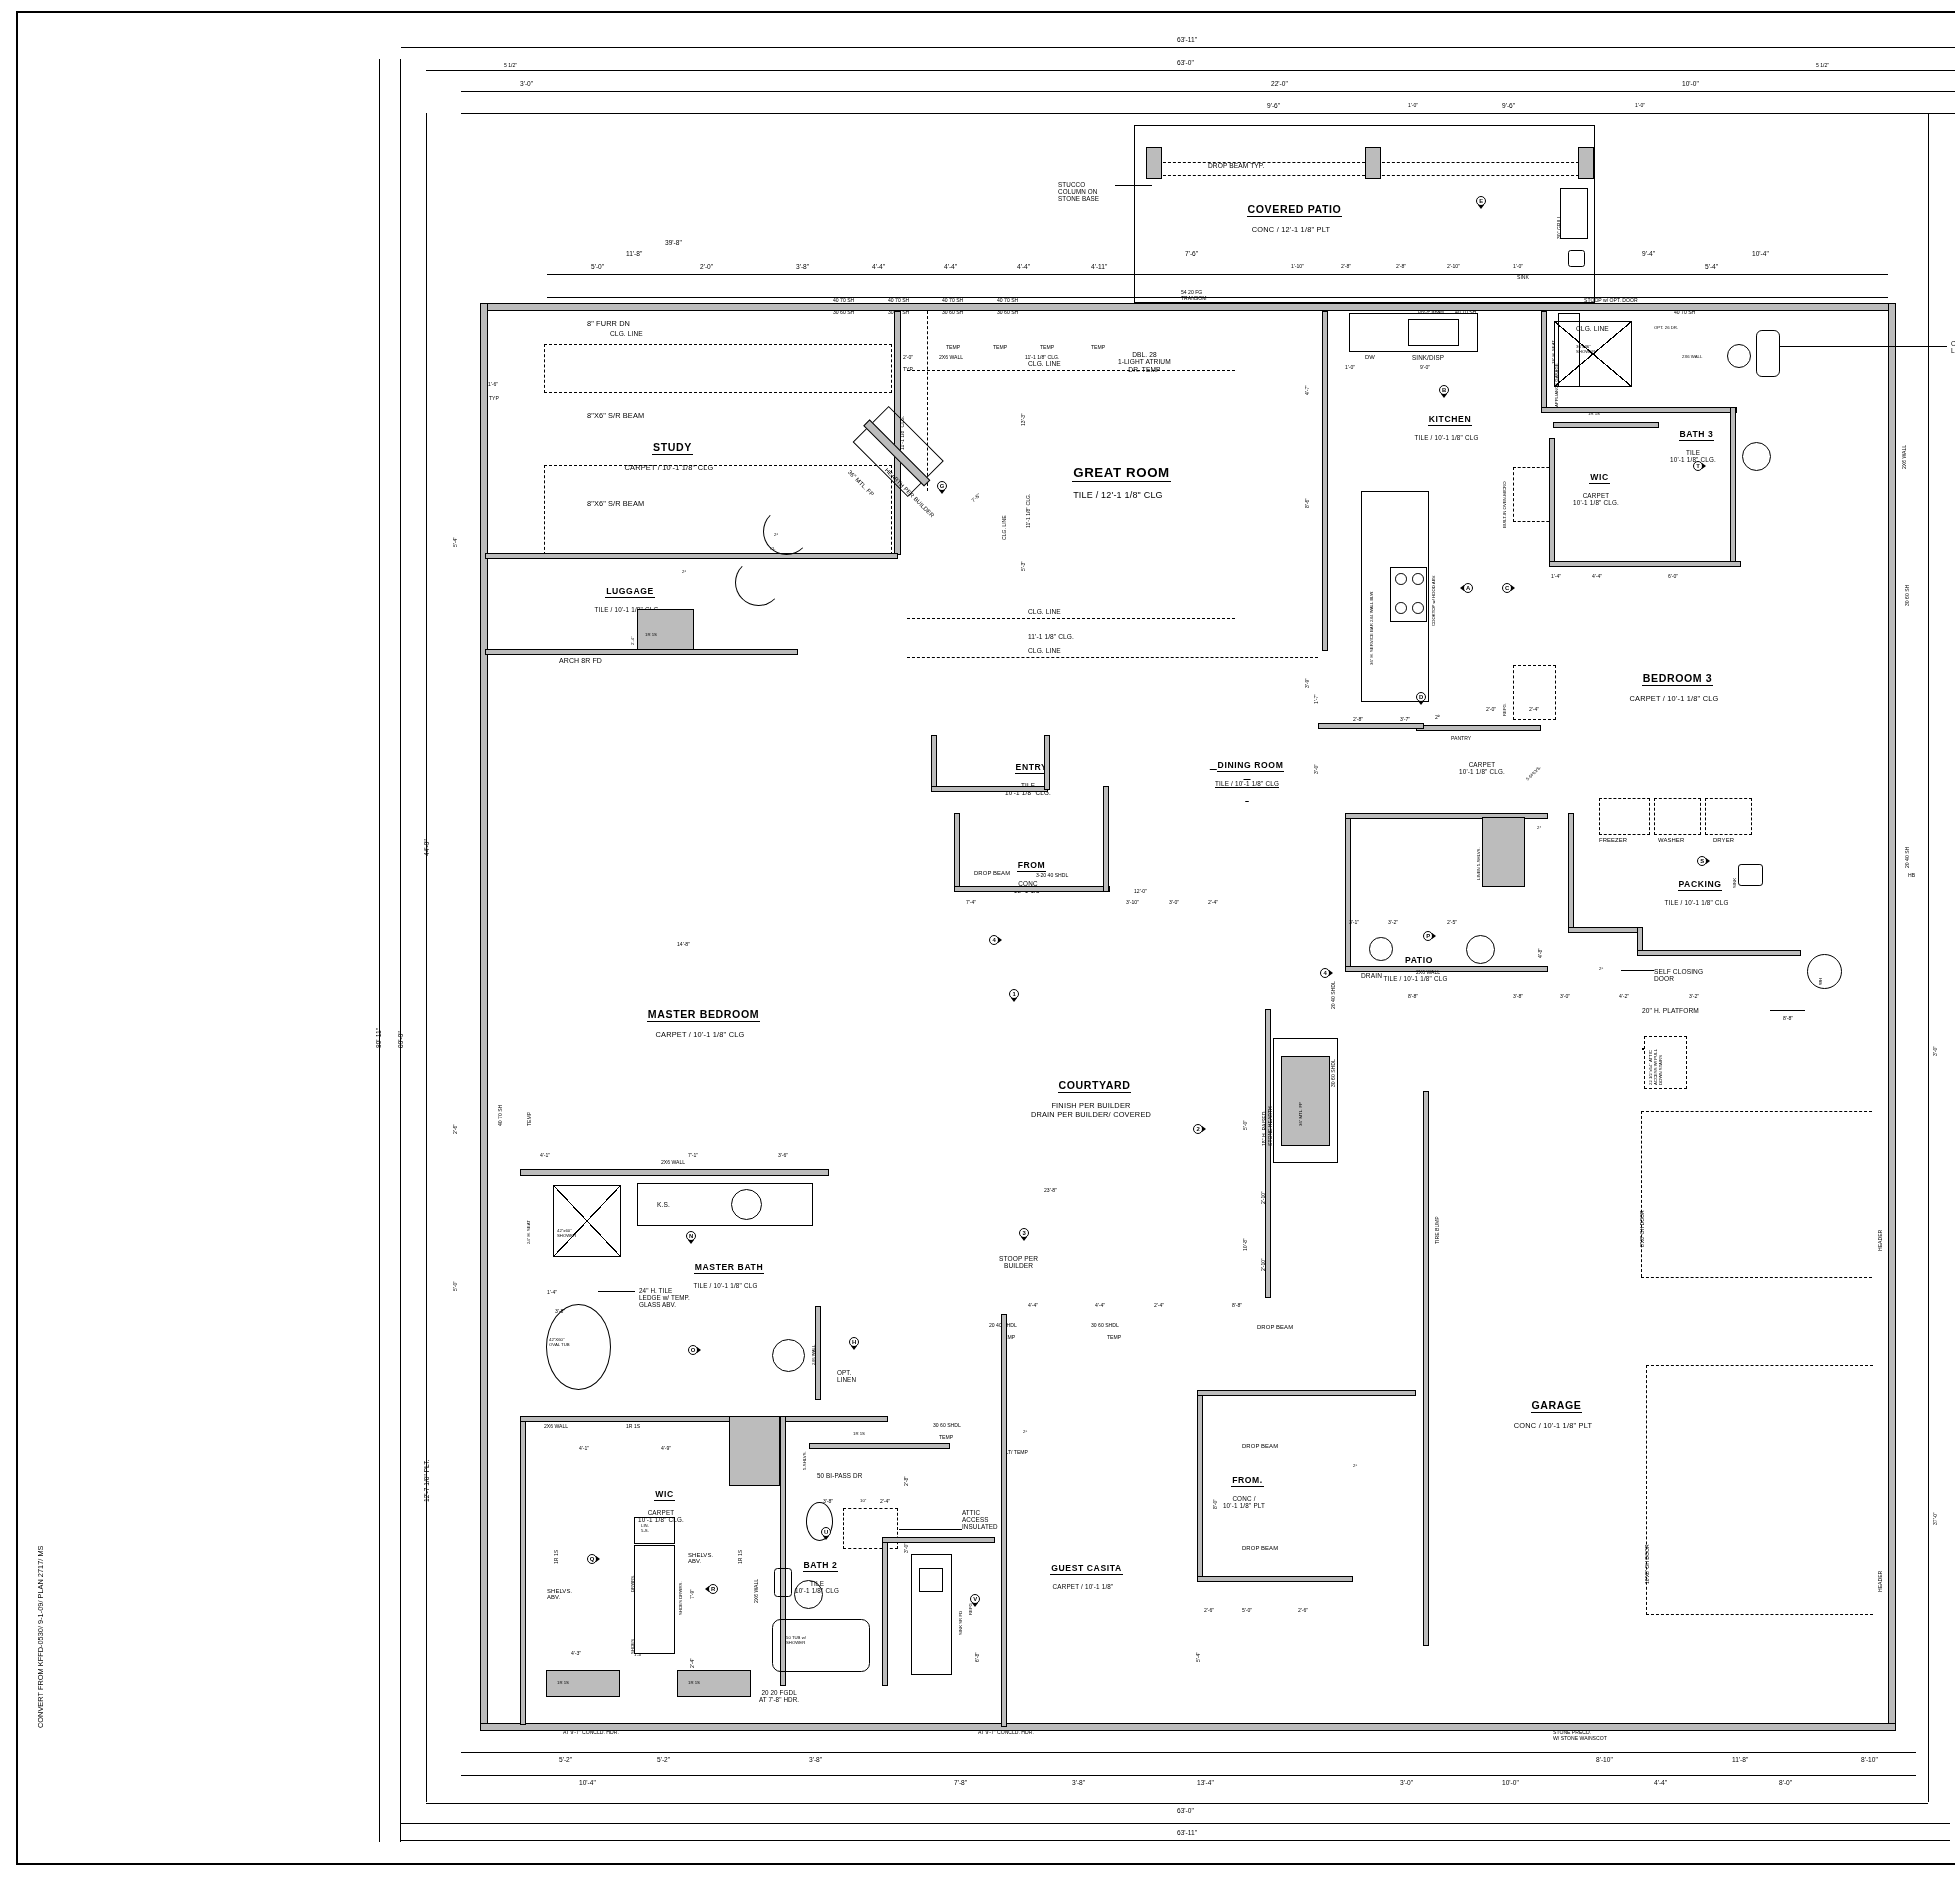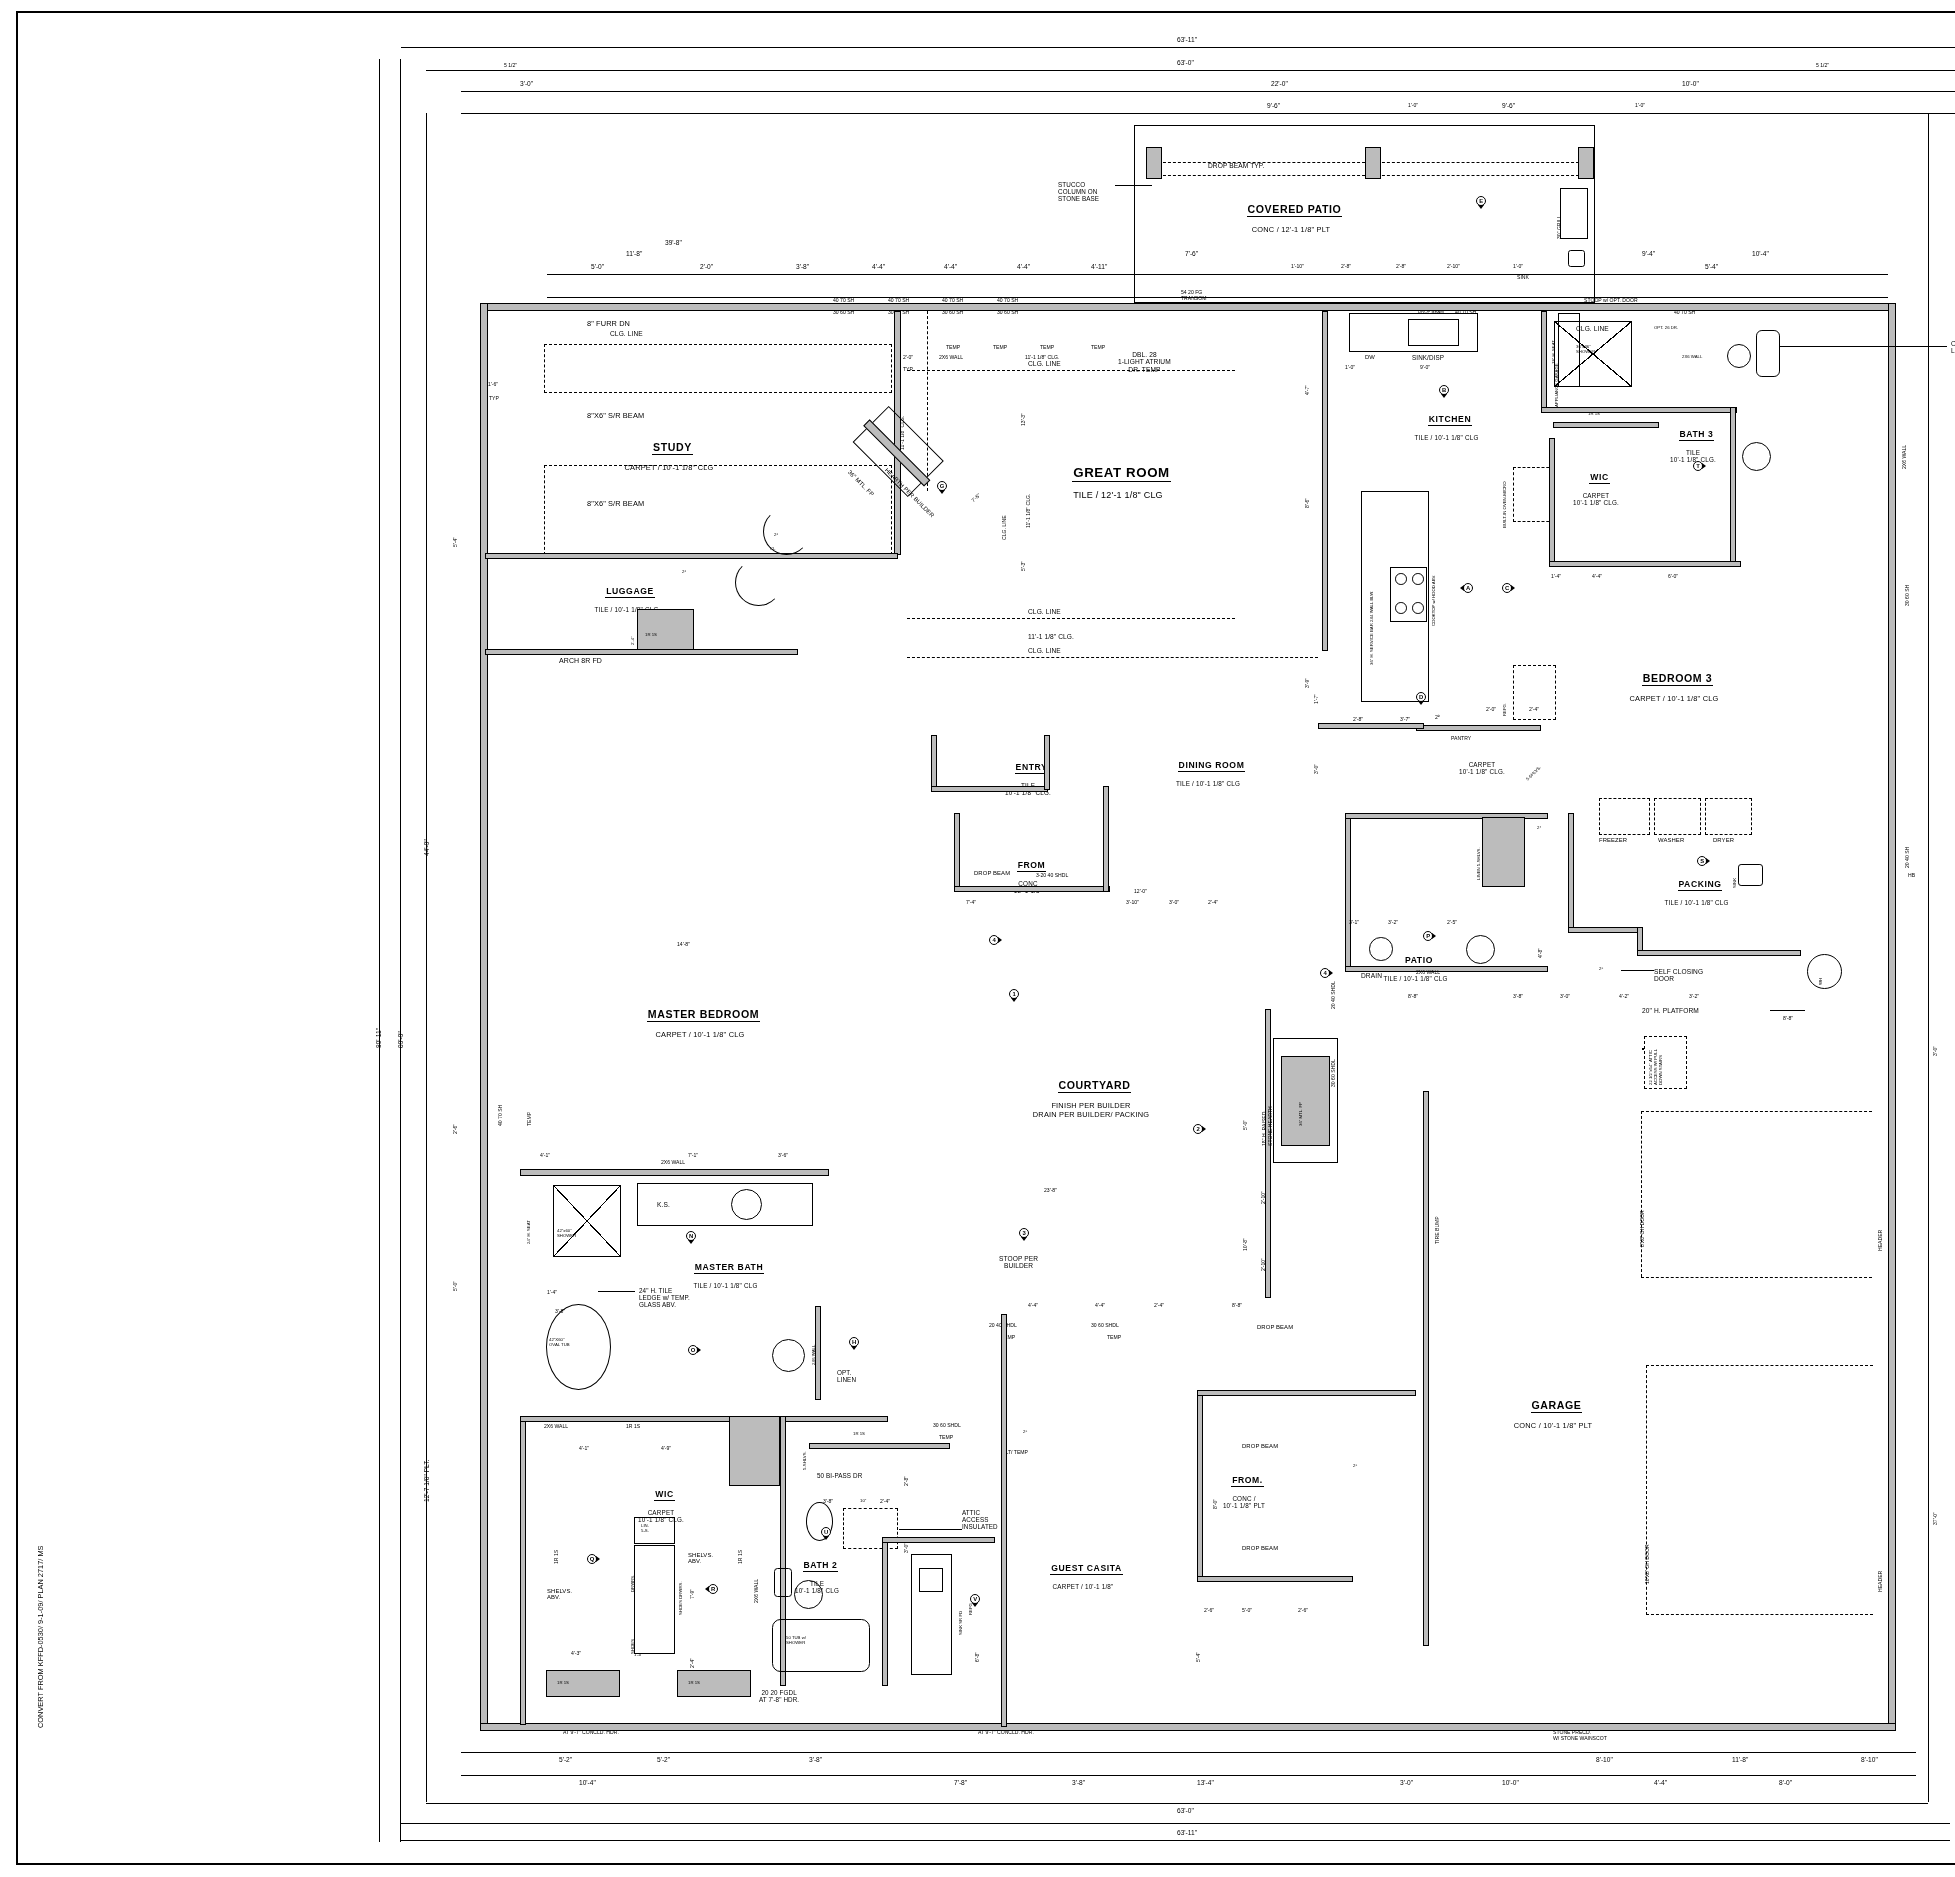--- a/index.html
+++ b/index.html
@@ -374,21 +374,21 @@
   <div class="rm xs" style="left:1028px;top:755px;width:98px;margin-left:-49px;">
     <span class="nm">ENTRY</span>
     <span class="sb">TILE
 10'-1 1/8" CLG.</span>
   </div>
   <div class="rm xs" style="left:1028px;top:853px;width:86px;margin-left:-43px;">
     <span class="nm">FROM</span>
     <span class="sb">CONC
 12'-1 1/8"</span>
   </div>
-  <div class="rm xs" style="left:1208px;top:753px;width:156px;margin-left:-78px;">
+  <div class="rm xs" style="left:1247px;top:753px;width:156px;margin-left:-78px;text-decoration:underline;">
     <span class="nm">DINING ROOM</span>
     <span class="sb">TILE / 10'-1 1/8" CLG</span>
   </div>
   <div class="rm xs" style="left:1482px;top:739px;width:98px;margin-left:-49px;">
     <span class="nm" style="border:none;font-size:0;"></span>
     <span class="sb">CARPET
 10'-1 1/8" CLG.</span>
   </div>
 
   <div class="wall" style="left:931px;top:735px;width:6.3px;height:55px;"></div>
@@ -618,21 +618,21 @@
   <div class="dim tny" style="left:939px;top:1434px;">TEMP</div>
   <div class="dim tny" style="left:1001px;top:1449px;">1-LT/ TEMP</div>
   <div class="dim tny2" style="left:1023px;top:1429px;">2⁸</div>
   <div class="dimv tny" style="left:903px;top:1486px;">2'-8"</div>
   <div class="dimv tny" style="left:903px;top:1553px;">3'-0"</div>
   <div class="dimv tny" style="left:974px;top:1662px;">6'-8"</div>
 
   <div class="rm sm" style="left:1091px;top:1072px;width:242px;margin-left:-121px;">
     <span class="nm">COURTYARD</span>
     <span class="sb">FINISH PER BUILDER
-DRAIN PER BUILDER/ PACKING</span>
+DRAIN PER BUILDER/ COVERED</span>
   </div>
   <div class="mark" style="left:1009px;top:989px;">
     <div class="d">1</div>
       <div class="t"></div>
   </div>
   <div class="mark rt" style="left:1193px;top:1124px;">
     <div class="d">2</div>
       <div class="t"></div>
   </div>
   <div class="mark" style="left:1019px;top:1228px;">

